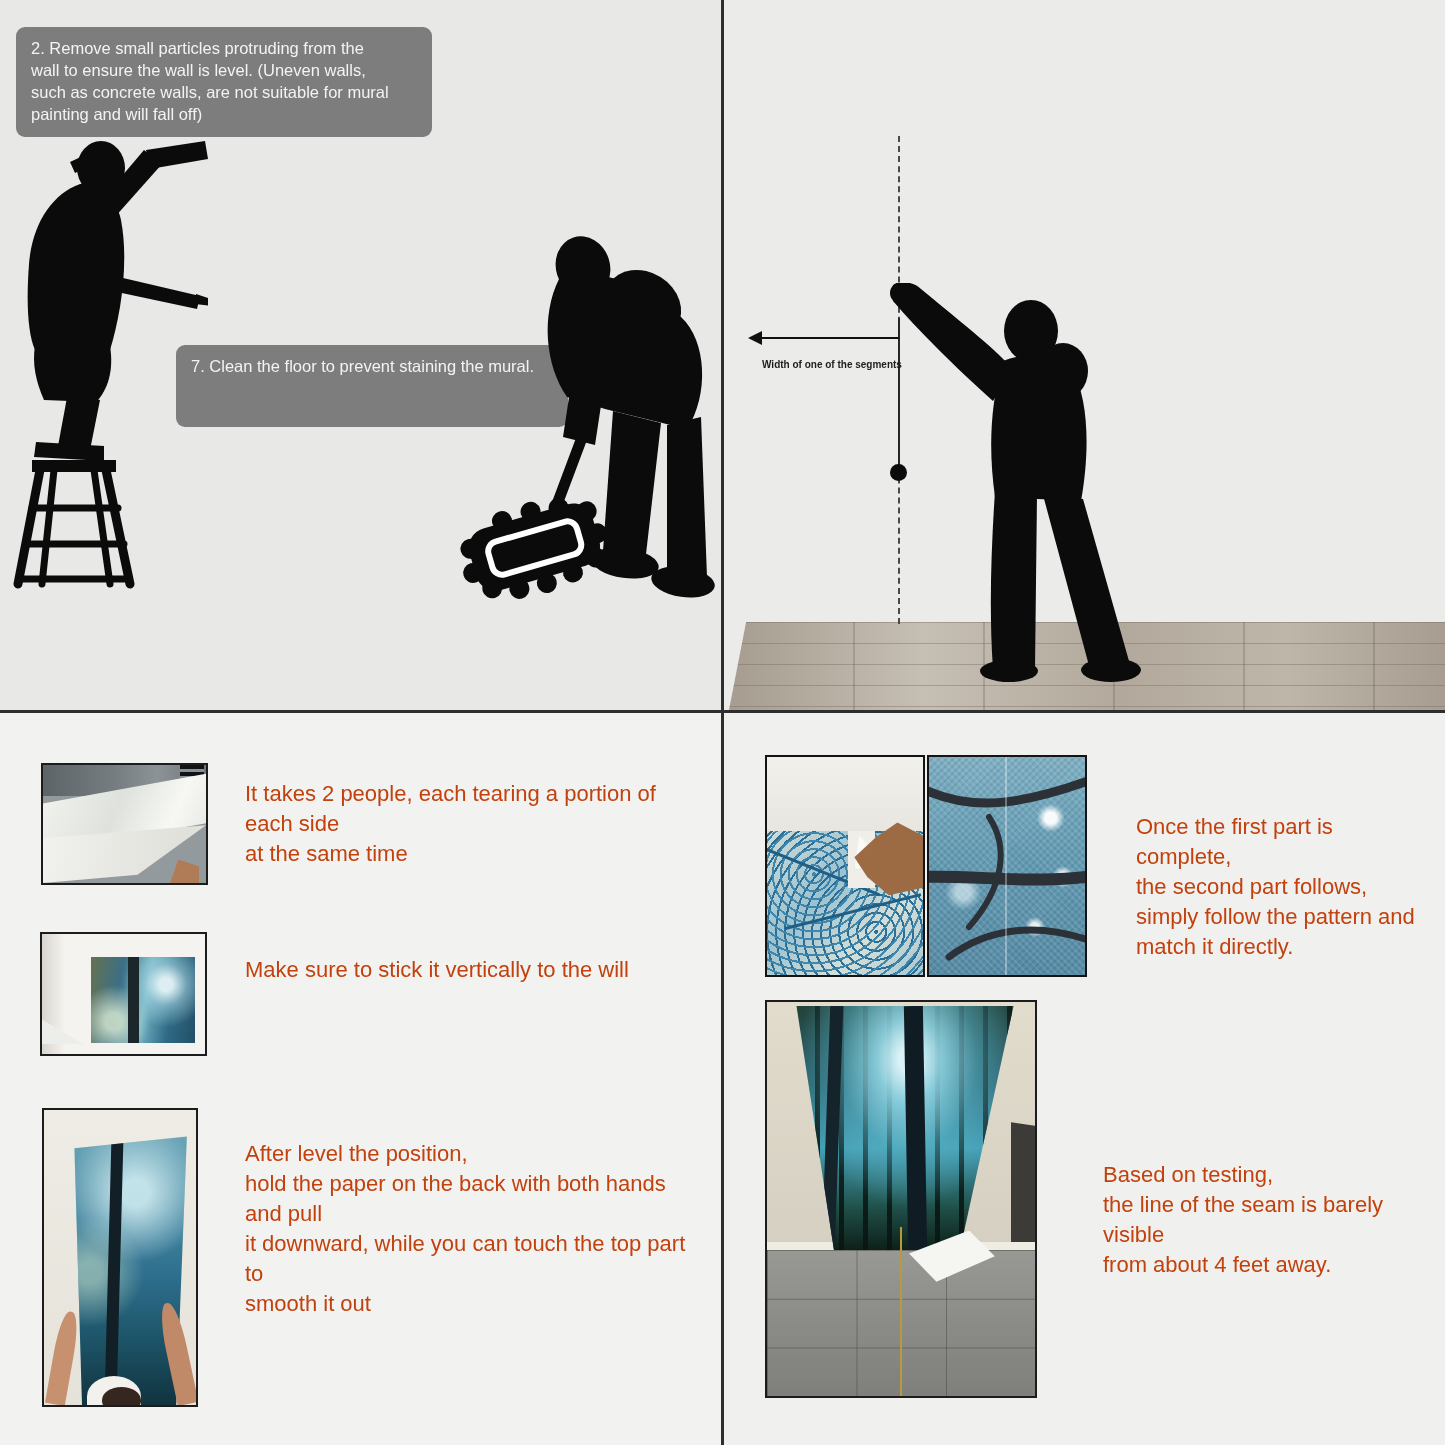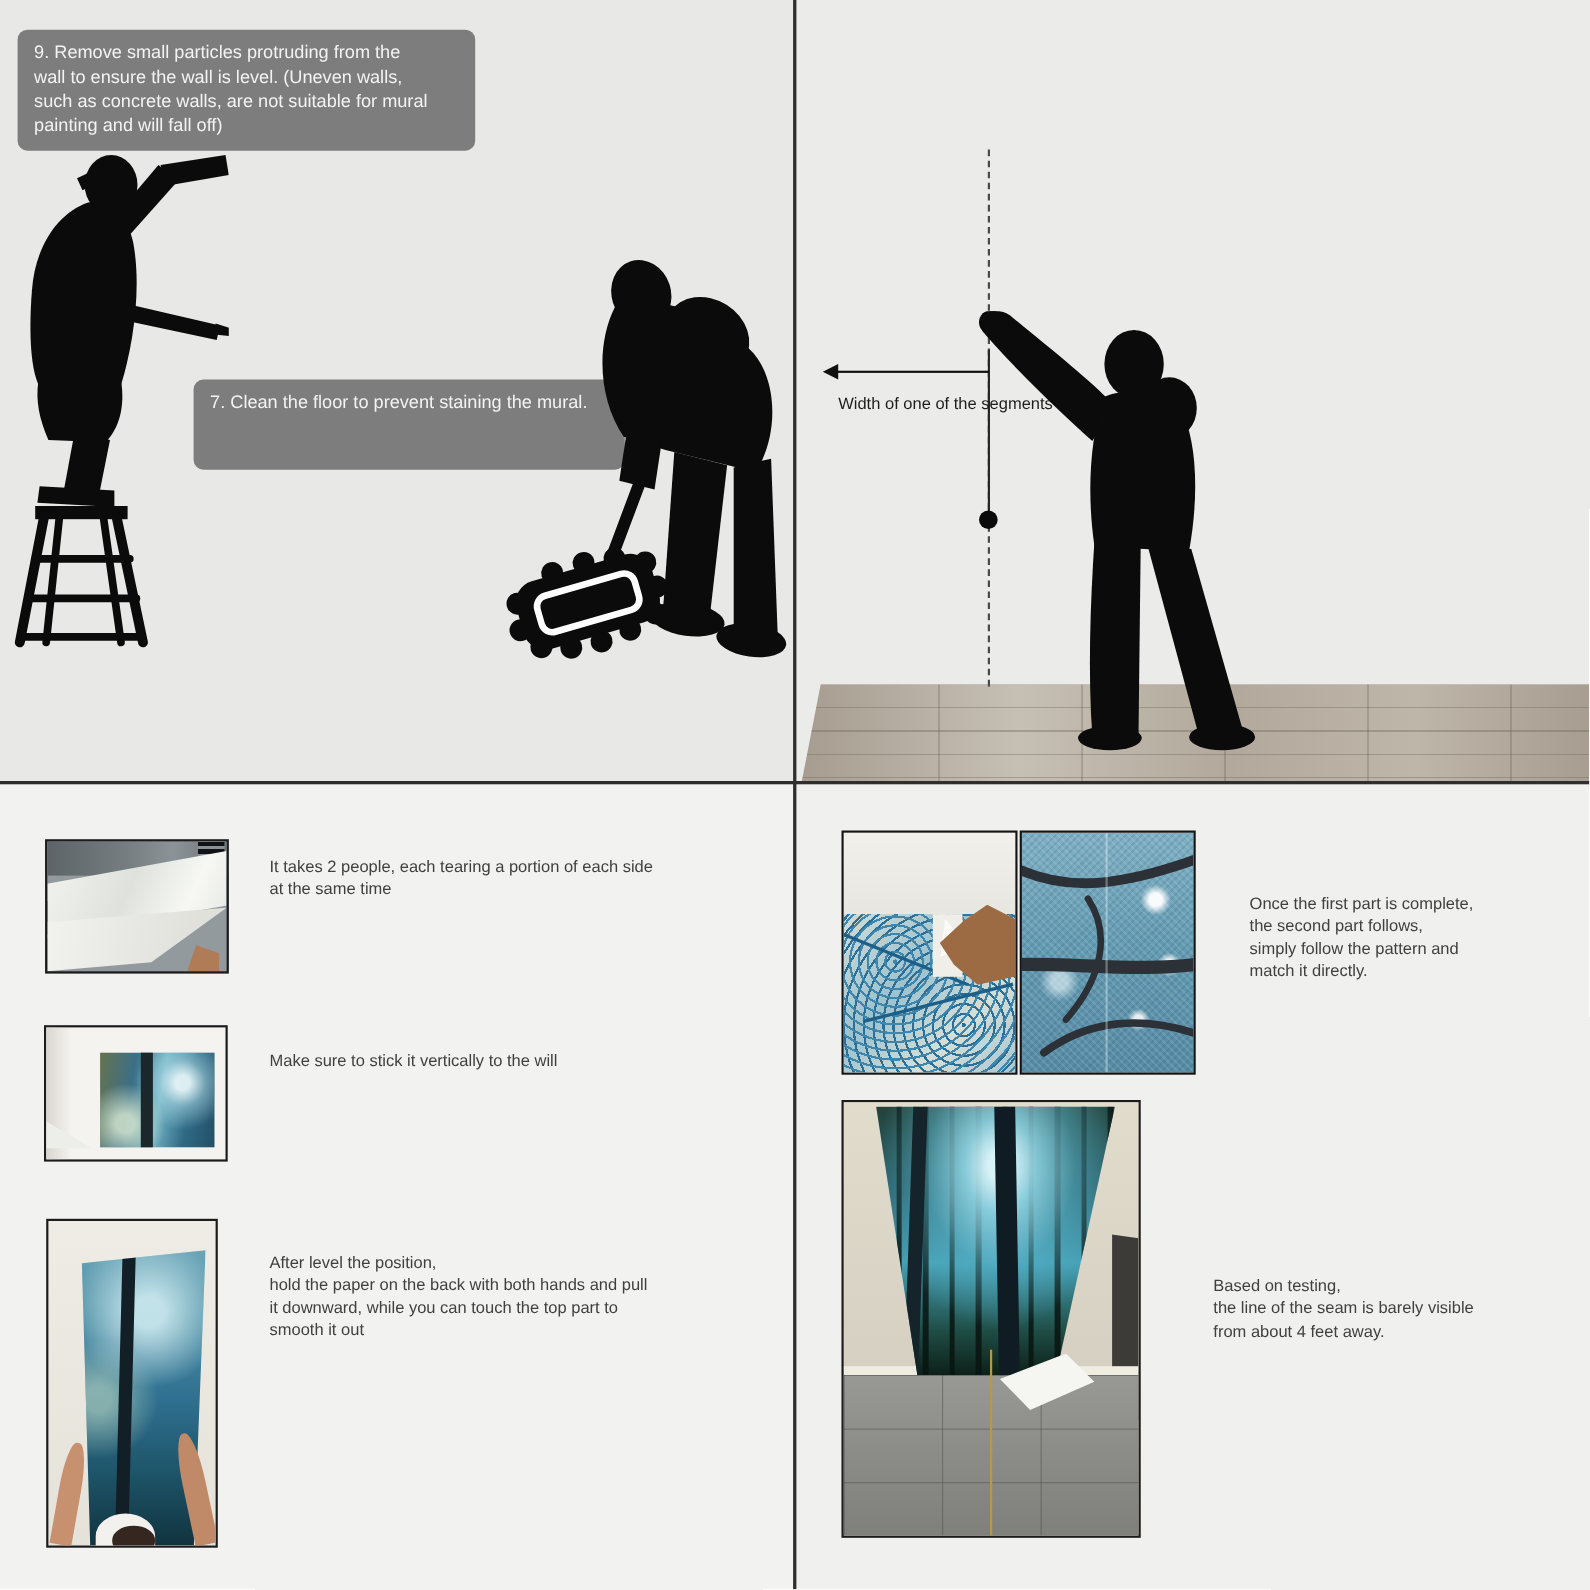--- a/index.html
+++ b/index.html
@@ -11,40 +11,40 @@
   #q-bl{left:0;top:712px;width:723px;height:733px;background:#f2f2f1;}
   #q-br{left:723px;top:712px;width:722px;height:733px;background:#f0f0ef;}
   .divider-v{position:absolute;left:721px;top:0;width:3px;height:1445px;background:#2e2e2e;}
   .divider-h{position:absolute;left:0;top:710px;width:1445px;height:3px;background:#2e2e2e;}
 
   .callout{position:absolute;background:#7d7d7d;border-radius:9px;color:#f3f3f3;
            padding:11px 15px;white-space:pre-line;box-sizing:border-box;}
   #callout-step2{left:16px;top:27px;width:416px;font-size:16.5px;line-height:1.33;}
   #callout-step3{left:176px;top:345px;width:392px;height:82px;font-size:16.5px;line-height:1.33;}
 
-  .caption{position:absolute;color:#404040;font-size:15px;line-height:1.36;white-space:pre-line;}
+  .caption{position:absolute;color:#c2410c;font-size:22px;line-height:1.36;white-space:pre-line;}
   #cap-tear{left:245px;top:779px;width:440px;}
   #cap-vertical{left:245px;top:955px;width:420px;}
   #cap-smooth{left:245px;top:1139px;width:445px;}
   #cap-match{left:1136px;top:812px;width:290px;}
   #cap-seam{left:1103px;top:1160px;width:320px;}
 
   .sil{position:absolute;}
   .sil path,.sil rect,.sil ellipse,.sil circle{fill:#0b0b0b;}
 
   
   #plumb-dashed{position:absolute;left:898px;top:136px;height:488px;width:0;
                 border-left:2px dashed #4a4a4a;}
   #plumb-solid{position:absolute;left:898px;top:318px;width:2px;height:156px;background:#262626;}
   #plumb-bob{position:absolute;left:890px;top:464px;width:17px;height:17px;border-radius:50%;background:#0b0b0b;}
   #seg-arrow-line{position:absolute;left:758px;top:337px;width:141px;height:2px;background:#111;}
   #seg-arrow-head{position:absolute;left:748px;top:331px;width:0;height:0;
                   border-top:7px solid transparent;border-bottom:7px solid transparent;
                   border-right:14px solid #111;}
-  #seg-label{position:absolute;left:762px;top:359px;font-size:15px;font-weight:400;color:#1d1d1d;}
+  #seg-label{position:absolute;left:762px;top:359px;font-size:10px;font-weight:700;color:#1d1d1d;}
 
   
   #wood-floor{position:absolute;left:723px;top:622px;width:722px;height:89px;
     clip-path:polygon(3.2% 0,100% 0,100% 100%,0.8% 100%);
     background-image:
       repeating-linear-gradient(90deg, rgba(92,82,72,0.25) 0 2px, transparent 2px 130px),
       repeating-linear-gradient(180deg, rgba(110,100,90,0.38) 0 1px, transparent 1px 21px),
       linear-gradient(90deg,#a59c8f 0%,#c6bfb3 28%,#b2a99c 55%,#beb6a9 78%,#a79e91 100%);}
 
   
@@ -144,21 +144,21 @@
   .pf-paper{position:absolute;left:53%;top:58%;width:32%;height:13%;background:#f5f5f2;
             clip-path:polygon(0 45%,70% 0,100% 50%,32% 100%);}
   .pf-tape{position:absolute;left:49.5%;top:57%;width:2px;height:43%;background:#b89a3b;}
 </style>
 </head>
 <body>
 
 <div id="stage">
 
   <div id="q-tl" class="quad">
-    <div class="callout" id="callout-step2">9. Remove small particles protruding from the
+    <div class="callout" id="callout-step2">2. Remove small particles protruding from the
 wall to ensure the wall is level. (Uneven walls,
 such as concrete walls, are not suitable for mural
 painting and will fall off)</div>
 
     <svg class="sil" style="left:8px;top:132px;" width="200" height="460" viewBox="0 0 200 460">
       <g>
         <path d="M138,18 L197,9 L200,27 L142,37 Z"></path>
       </g>
       <g>
         <path d="M92,70 L136,18 L154,32 L106,86 Z"></path>

